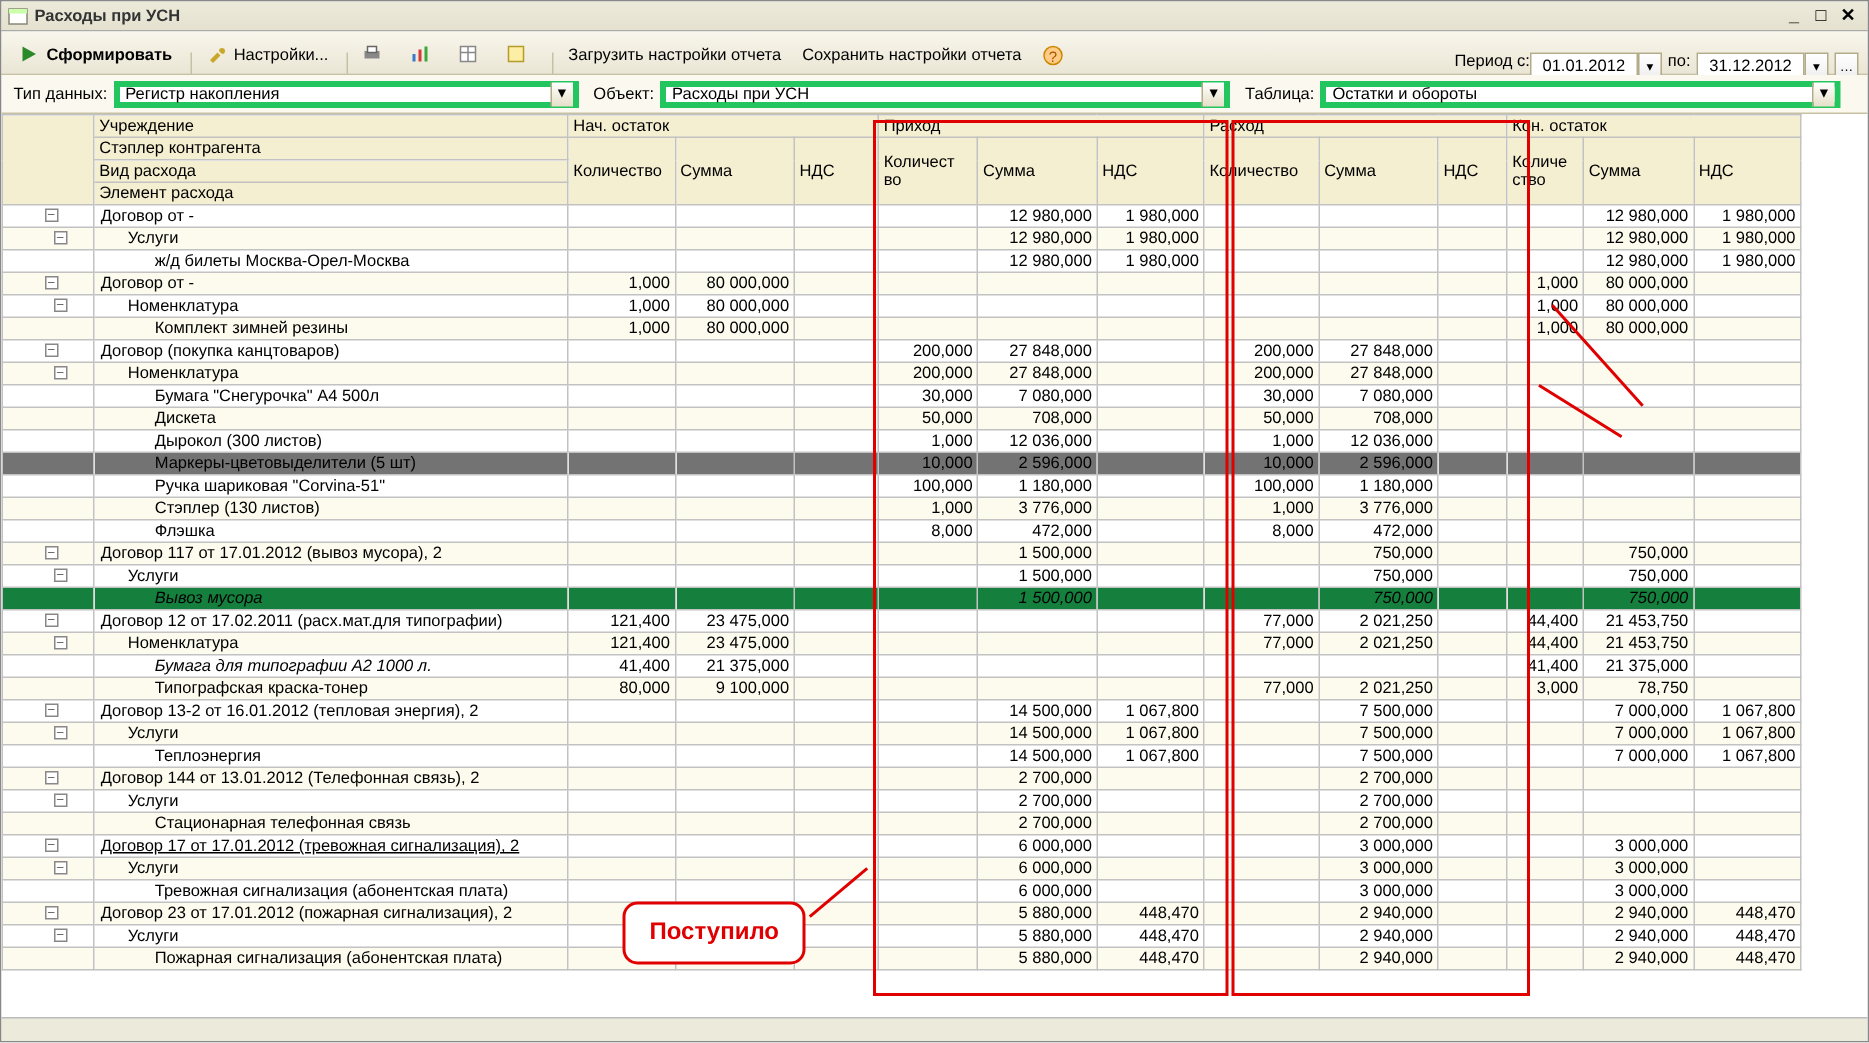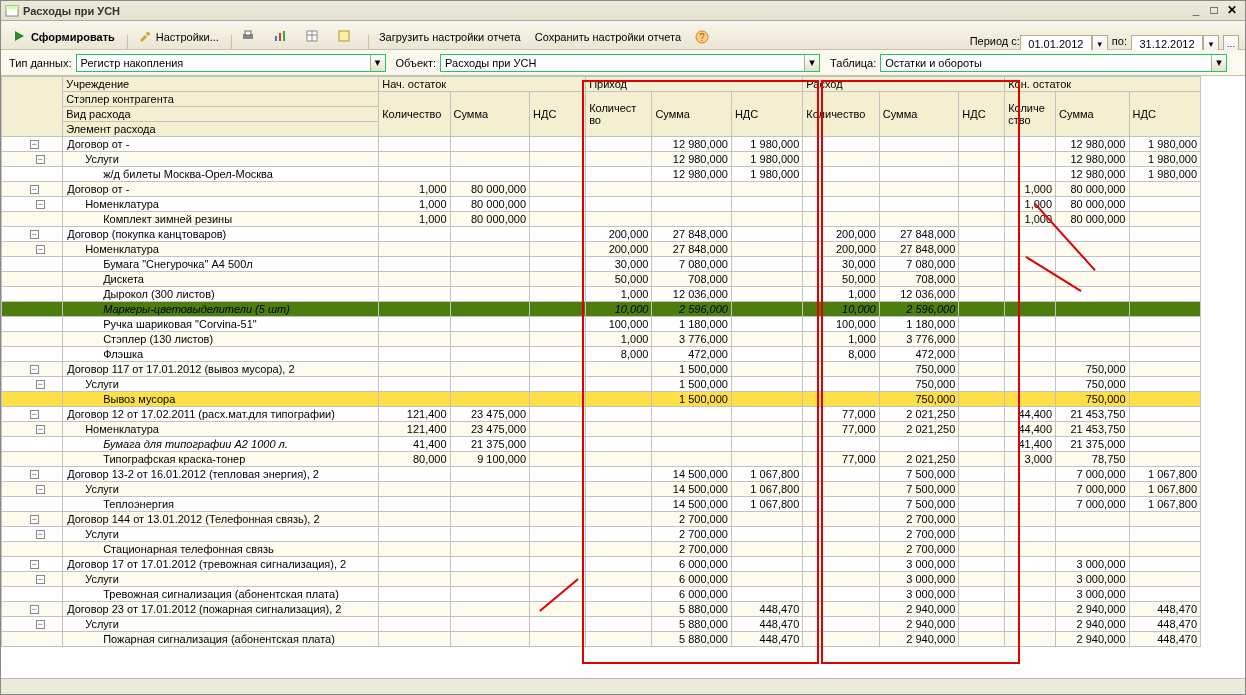--- a/index.html
+++ b/index.html
@@ -11,21 +11,21 @@
   .titlebar .winbtn { width: 18px; height: 16px; text-align: center; line-height: 14px; cursor: pointer; font-weight:bold; font-size:12px;}
   .toolbar { background: linear-gradient(#f8f6ec,#eae6d5); height: 28px; display: flex; padding: 14px 6px; border-bottom: 1px solid #c7c1a4; }
   .tbtn { display: inline-flex; align-items: center; padding: 2px 6px; border-radius: 2px; cursor: pointer; margin-right:2px;}
   .tbtn .ticon { width: 14px; height: 14px; margin-right: 4px; }
   .tsep { width: 1px; height: 20px; background: #c7c1a4; margin: 0 4px; }
   .toolbar .spacer { flex: 1; }
   .toolbar .date-input { width: 72px; height: 18px; border: 1px solid #b3ac89; background: #fff; padding: 0 2px; font-size: 11px; text-align:center;}
   .toolbar .mini { width: 16px; height: 18px; border:1px solid #b3ac89; background:linear-gradient(#fff,#eee); font-size:9px; text-align:center; line-height:16px; cursor:pointer;}
   .filterbar { background:#fbf8ef; height: 26px; display: flex; align-items: center; padding: 0 8px; border-bottom: 1px solid #c7c1a4;}
   .filterbar label { margin-right: 4px; }
-  .combo { display: inline-flex; align-items: center; border: 1px solid #22c55e; background: #fff; height: 18px; margin-right: 10px; }
+  .combo { display: inline-flex; align-items: center; border: 4px solid #22c55e; background: #fff; height: 18px; margin-right: 10px; }
   .combo .cval { padding: 0 4px; }
   .combo .carrow { width: 15px; height:16px; border-left:1px solid #b3ac89; text-align:center; line-height:14px; background:linear-gradient(#fff,#e6e0c8); cursor:pointer;}
   .content { flex: 1; overflow: auto; position: relative; background:#fff;}
   table.report { border-collapse: collapse; width: 1200px; table-layout:fixed;}
   table.report td, table.report th { border: 1px solid #c2c2c2; font-size: 11px; height: 15px; white-space: nowrap; overflow: hidden; padding: 0 3px; }
   table.report th { background: #f5efd1; font-weight: normal; text-align: left; }
   table.report .num { text-align: right; }
   table.report .rowtext { text-align: left; }
   .treecol { width: 60px; background: #fff; border-right:1px solid #ddd;}
   .tree-cell { text-align:center; vertical-align: top; font-size:9px; color:#666;}
@@ -358,21 +358,21 @@
             <td class="num">1,000</td>
             <td class="num">12 036,000</td>
             <td class="num"></td>
             <td class="num">1,000</td>
             <td class="num">12 036,000</td>
             <td class="num"></td>
             <td class="num"></td>
             <td class="num"></td>
             <td class="num"></td>
           </tr>
-          <tr style="background: #4d7c0f; font-style: italic;">
+          <tr style="background: #737373;">
             <td class="tree-cell"></td>
             <td class="rowtext" style="padding-left: 40px;">Маркеры-цветовыделители (5 шт)</td>
             <td class="num"></td>
             <td class="num"></td>
             <td class="num"></td>
             <td class="num">10,000</td>
             <td class="num">2 596,000</td>
             <td class="num"></td>
             <td class="num">10,000</td>
             <td class="num">2 596,000</td>
@@ -454,21 +454,21 @@
             <td class="num"></td>
             <td class="num">1 500,000</td>
             <td class="num"></td>
             <td class="num"></td>
             <td class="num">750,000</td>
             <td class="num"></td>
             <td class="num"></td>
             <td class="num">750,000</td>
             <td class="num"></td>
           </tr>
-          <tr style="background: #fde047;">
+          <tr style="background: #15803d; font-style: italic;">
             <td class="tree-cell"></td>
             <td class="rowtext" style="padding-left: 40px;">Вывоз мусора</td>
             <td class="num"></td>
             <td class="num"></td>
             <td class="num"></td>
             <td class="num"></td>
             <td class="num">1 500,000</td>
             <td class="num"></td>
             <td class="num"></td>
             <td class="num">750,000</td>
@@ -632,21 +632,21 @@
             <td class="num"></td>
             <td class="num"></td>
             <td class="num">2 700,000</td>
             <td class="num"></td>
             <td class="num"></td>
             <td class="num"></td>
             <td class="num"></td>
           </tr>
           <tr>
             <td class="tree-cell"><span class="tree-box" style="margin-left: 4px;">−</span></td>
-            <td class="rowtext" style="padding-left: 4px;">Договор 17 от 17.01.2012 (тревожная сигнализация), 2</td>
+            <td class="rowtext" style="padding-left: 4px; text-decoration: underline;">Договор 17 от 17.01.2012 (тревожная сигнализация), 2</td>
             <td class="num"></td>
             <td class="num"></td>
             <td class="num"></td>
             <td class="num"></td>
             <td class="num">6 000,000</td>
             <td class="num"></td>
             <td class="num"></td>
             <td class="num">3 000,000</td>
             <td class="num"></td>
             <td class="num"></td>
@@ -731,18 +731,19 @@
             <td class="num"></td>
             <td class="num"></td>
             <td class="num">2 940,000</td>
             <td class="num">448,470</td>
           </tr>
         </tbody>
     </table>
 
     <div class="redbox" style="left:581px; top:4px; width:237px; height:584px;"></div>
     <div class="redbox" style="left:820px; top:4px; width:199px; height:584px;"></div>
+    <div class="callout" style="left:414px; top:525px;"><span>Поступило</span></div>
     <div class="leader" style="left:533px; top:518px; width:50px; transform:rotate(-40deg);"></div>
     <div class="leader" style="left:1020px; top:197px; width:65px; transform:rotate(32deg);"></div>
     <div class="leader" style="left:1019px; top:160px; width:90px; transform:rotate(48deg);"></div>
   </div>
   <div class="hscroll"></div>
 </div>
 
 </body></html>

